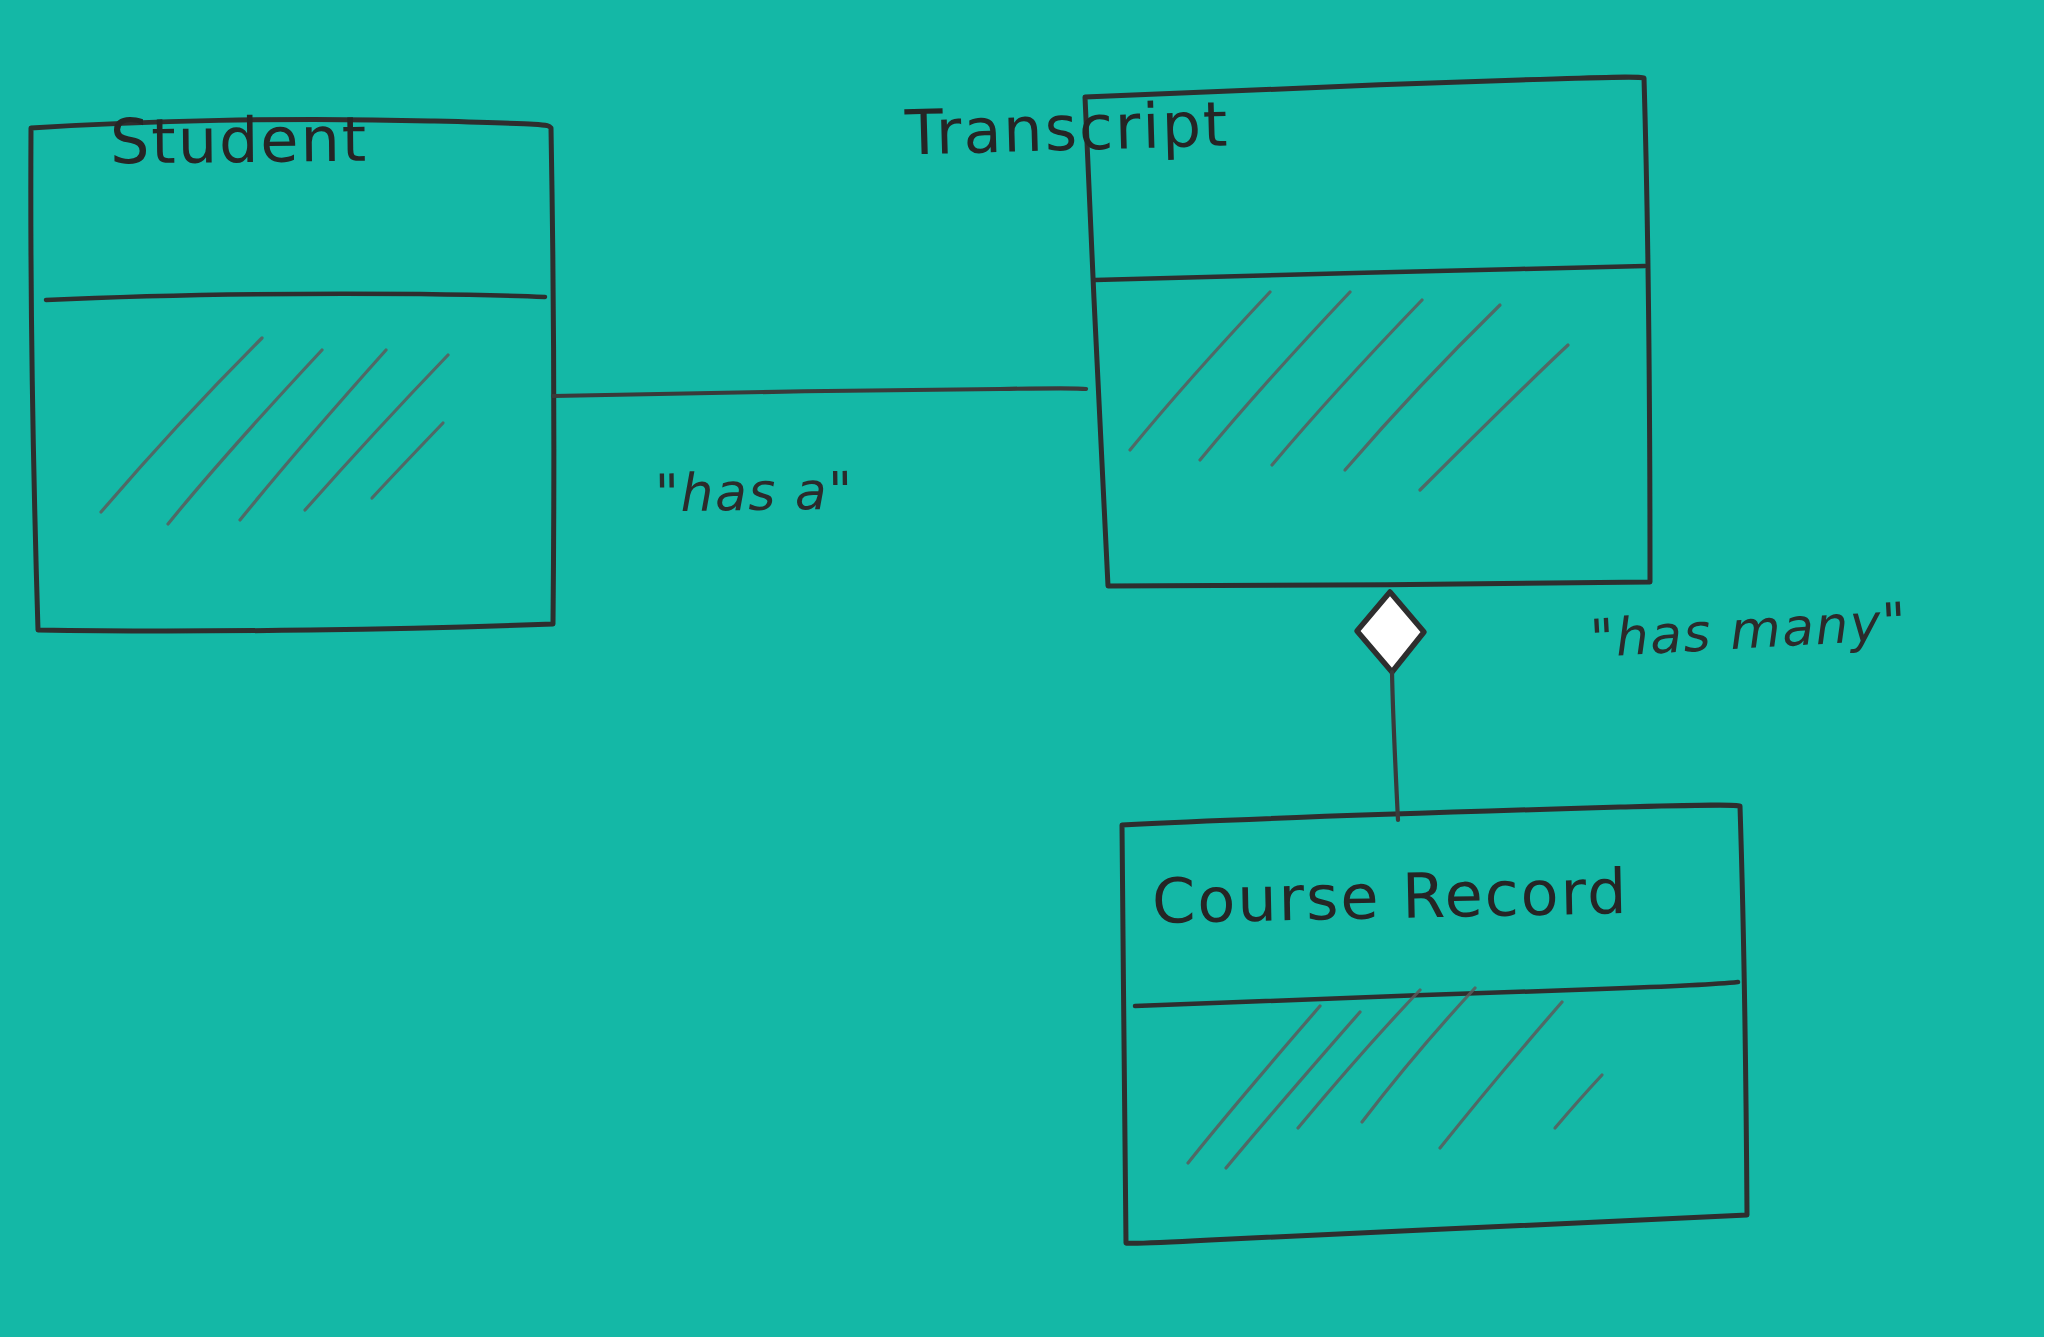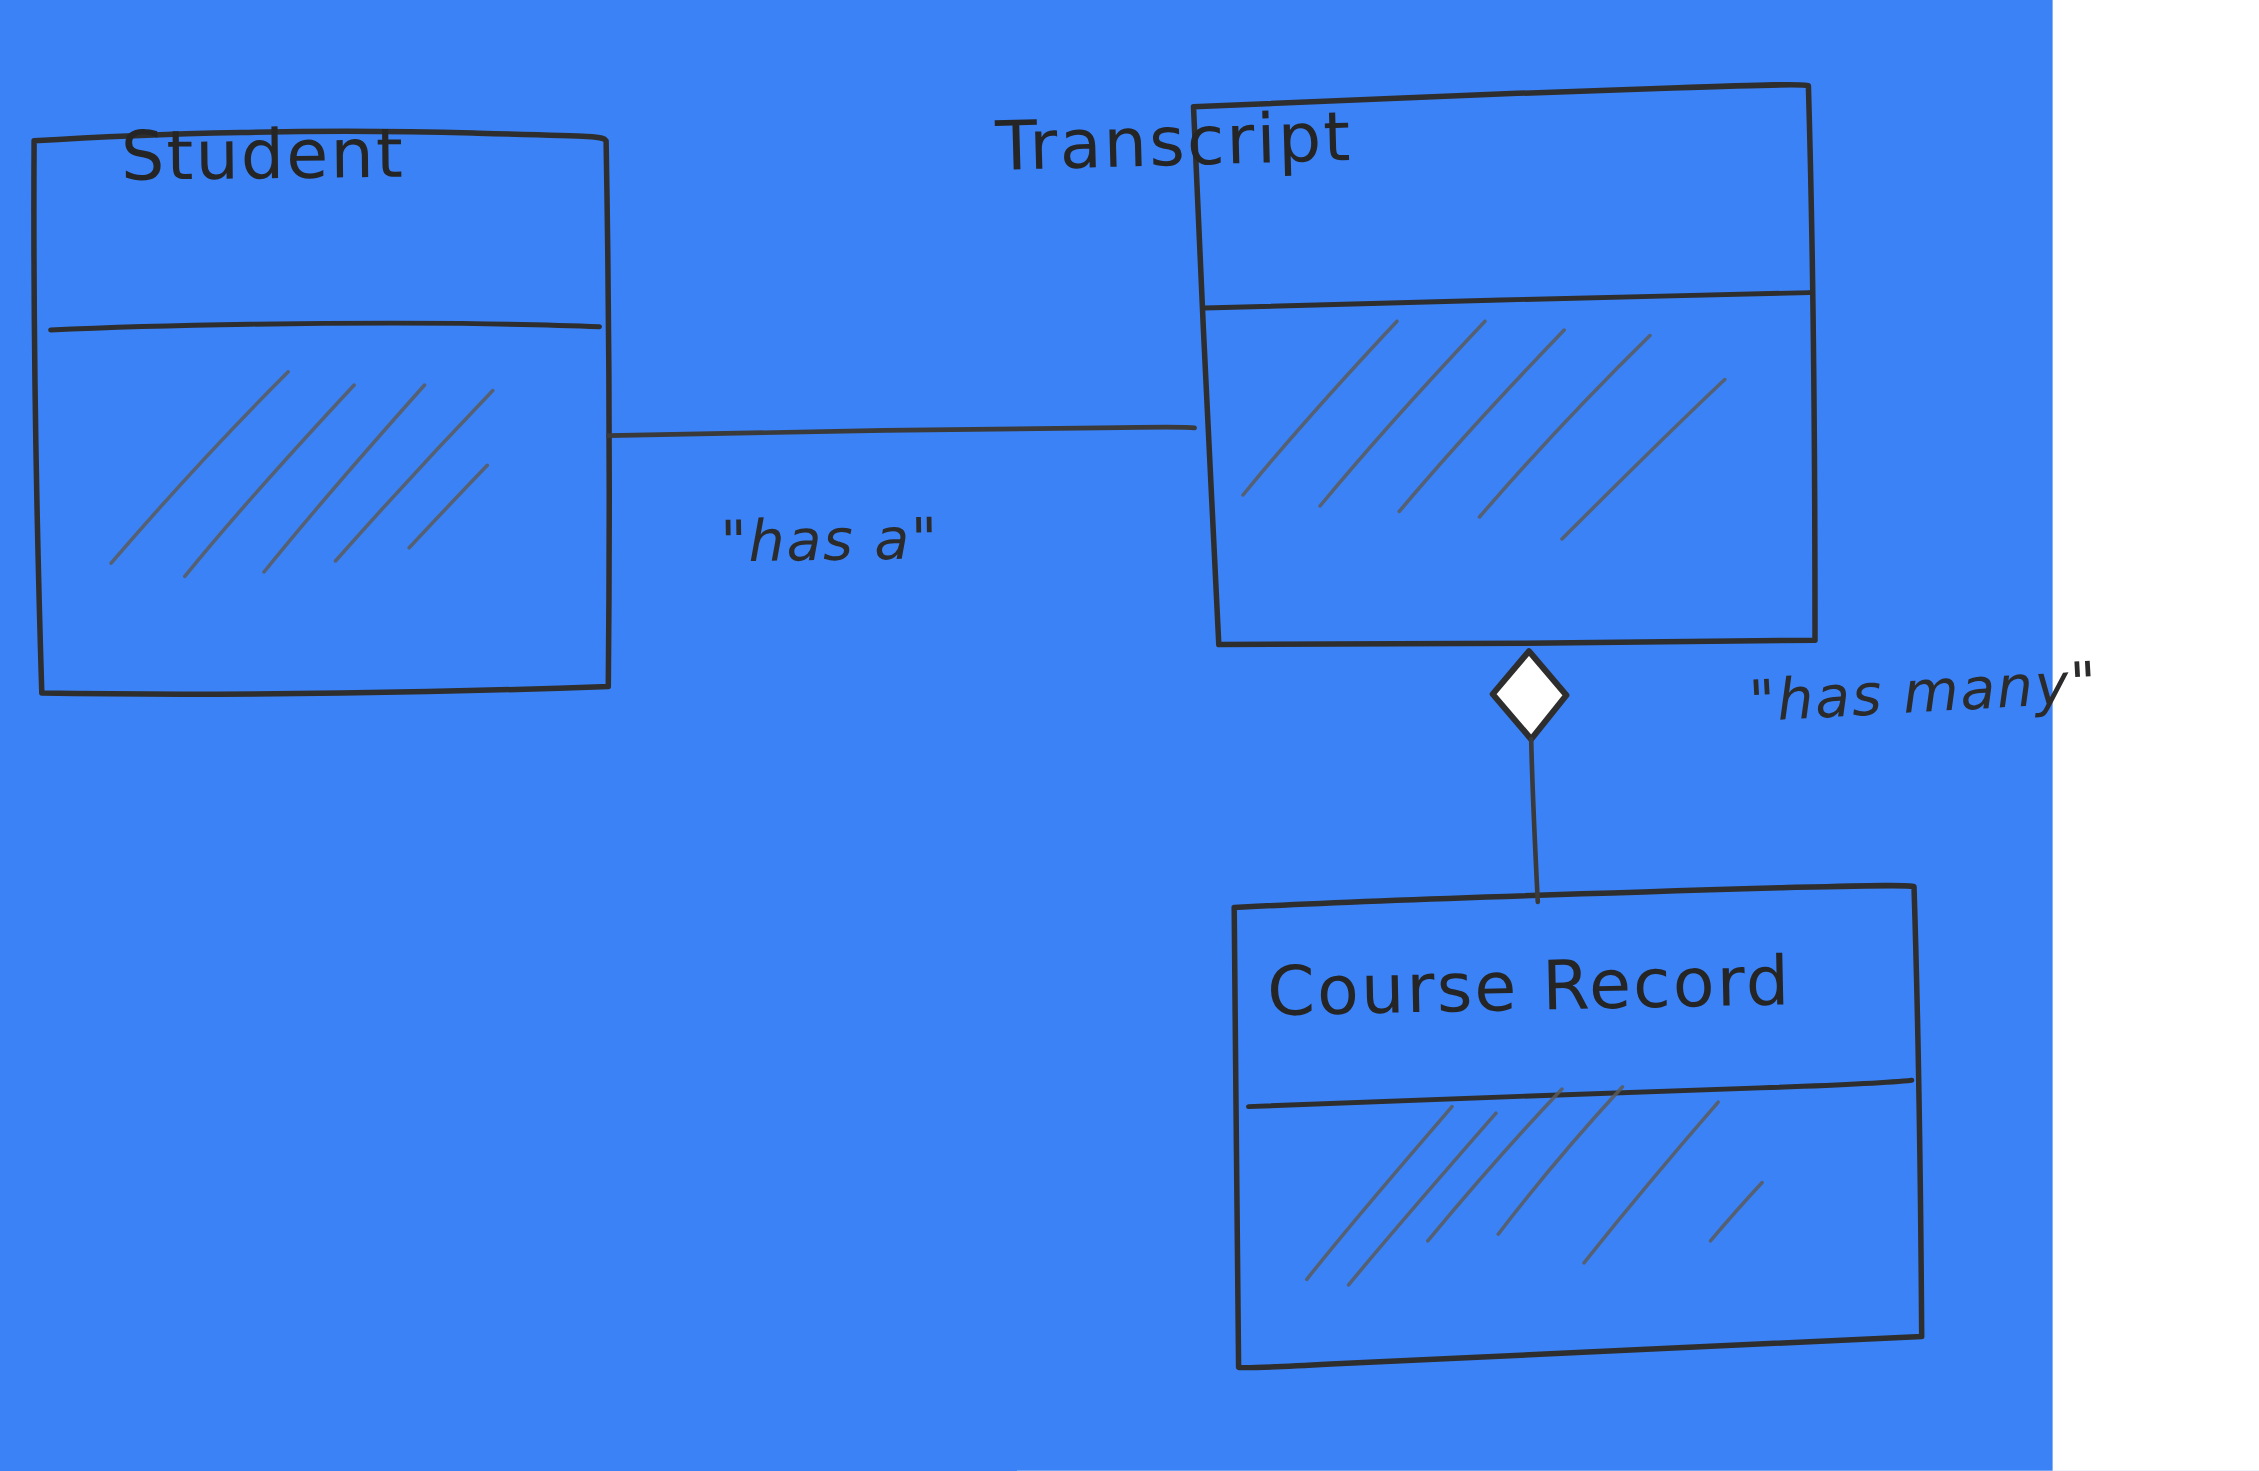--- a/index.html
+++ b/index.html
@@ -8,23 +8,23 @@
     background: #ffffff;
   }
   body {
     width: 2054px;
     height: 1337px;
     font-family: "DejaVu Sans", sans-serif;
     overflow: hidden;
   }
   #canvas {
     position: relative;
-    width: 1866px;
+    width: 2044px;
     height: 1337px;
-    background: #3b82f6;
+    background: #14b8a6;
   }
   svg#sketch {
     position: absolute;
     top: 0;
     left: 0;
     width: 2054px;
     height: 1337px;
   }
   .box-outline {
     fill: none;

